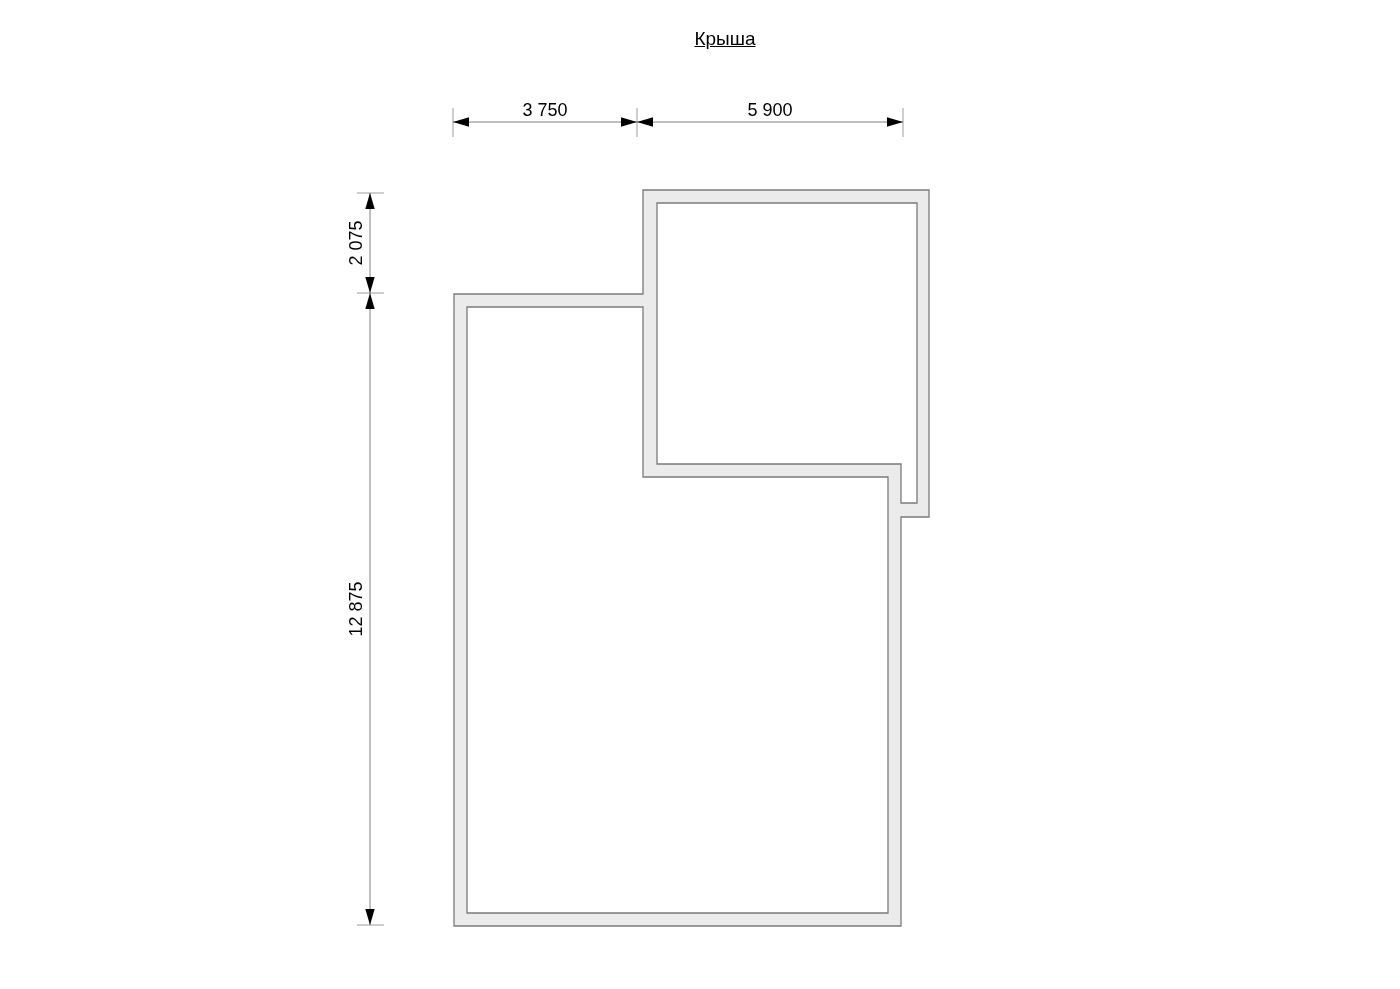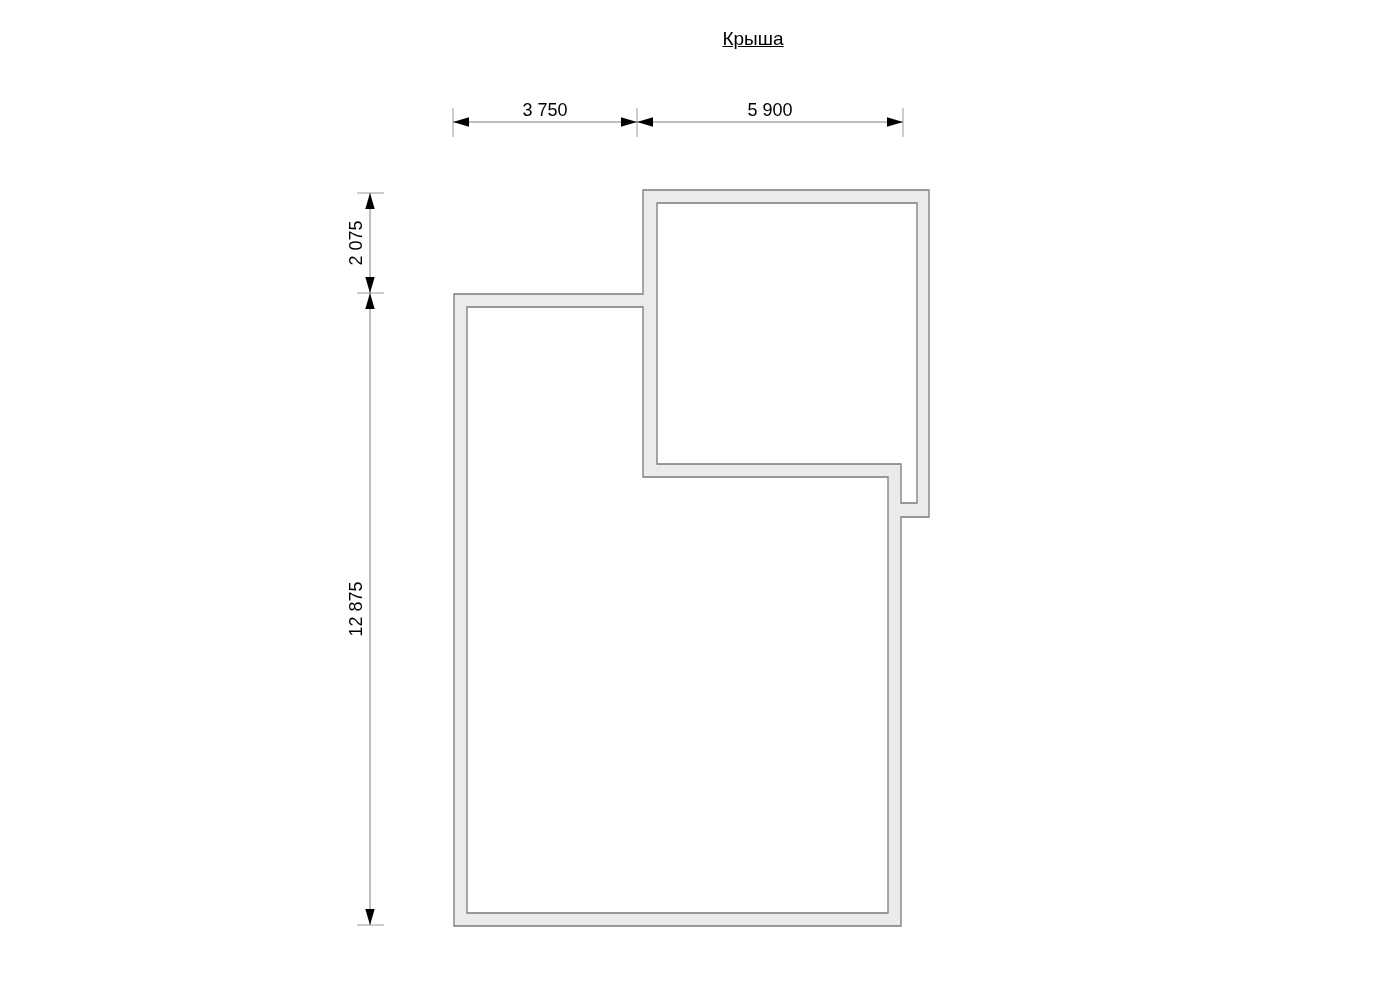--- a/index.html
+++ b/index.html
@@ -17,21 +17,20 @@
   }
   #plan-title {
     position: absolute;
     left: 725px;
     top: 28px;
     transform: translateX(-50%);
     font-size: 19px;
     color: #000000;
     text-decoration: underline;
     white-space: nowrap;
-    margin-left: 28px;
   }
   svg text {
     font-family: "Liberation Sans", sans-serif;
     font-size: 18px;
     fill: #000000;
   }
 </style>
 </head>
 <body>
 

